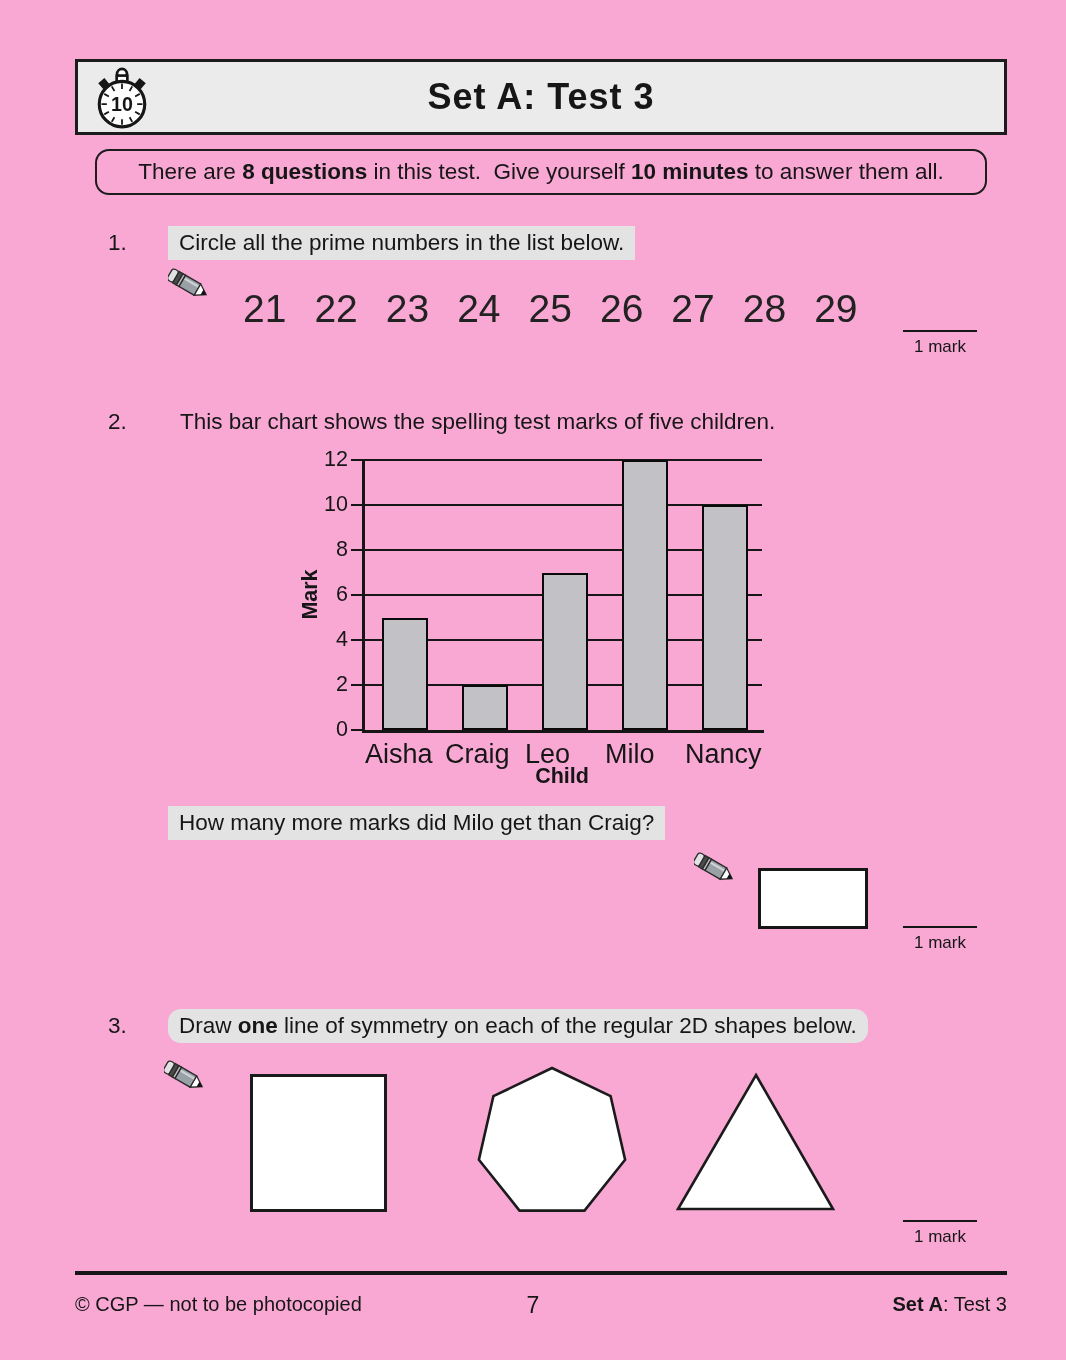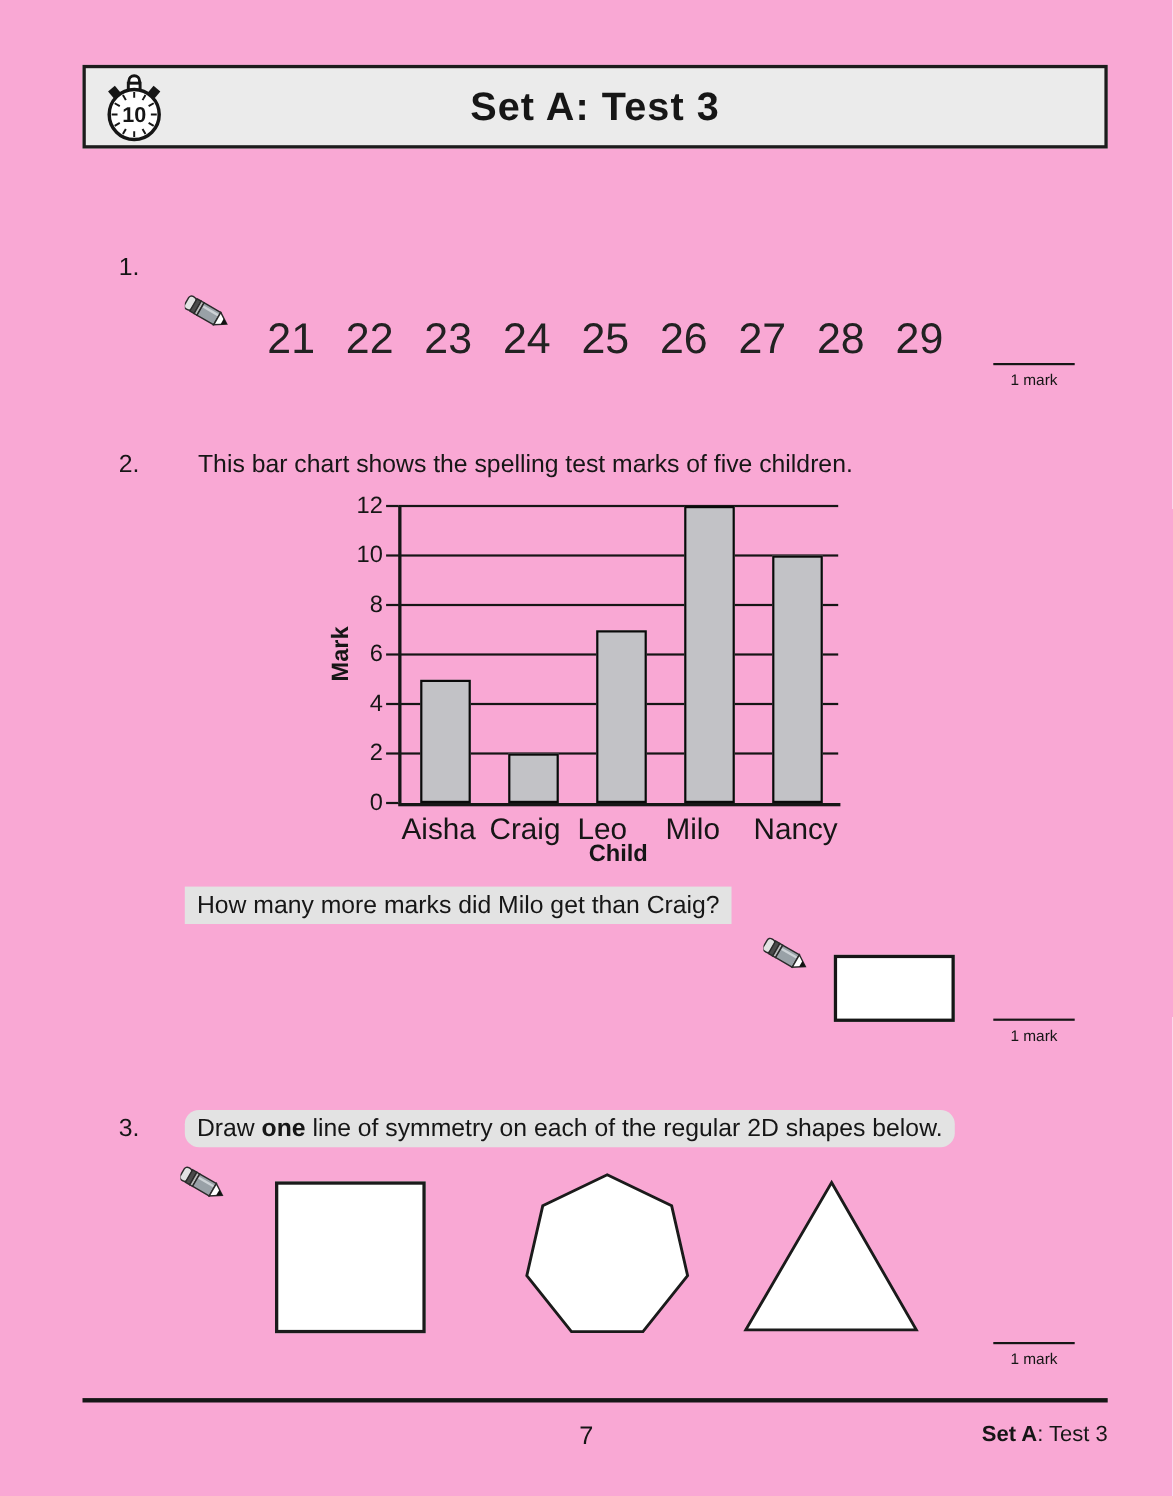--- a/index.html
+++ b/index.html
@@ -21,21 +21,21 @@
 
   .q-number{font-size:22.5px;}
   .hl{background:#e3e3e3;padding:4px 11px;font-size:22.5px;white-space:nowrap;}
 
   .numbers-row{left:243px;top:287px;display:flex;gap:28px;font-size:39px;color:#222;}
 
   .answer-box{left:758px;top:868px;width:104px;height:55px;border:3px solid #161616;background:#fff;}
 
   .mark-group{width:74px;text-align:center;}
   .mark-line{border-top:2.5px solid #161616;width:74px;height:0;}
-  .mark-label{font-size:14px;margin-top:5px;}
+  .mark-label{font-size:17px;margin-top:5px;}
 
   
   .grid{position:absolute;height:2px;background:#161616;z-index:1;}
   .ytick{position:absolute;width:11px;height:2px;background:#161616;}
   .ylab{position:absolute;width:36px;text-align:right;font-size:21.5px;}
   .yaxis{position:absolute;width:2.5px;background:#161616;z-index:3;}
   .xaxis{position:absolute;height:2.5px;background:#161616;z-index:3;}
   .bar{position:absolute;background:#c2c2c6;border:2.3px solid #0a0a0a;box-sizing:border-box;z-index:2;}
   .xlab{position:absolute;text-align:left;font-size:27px;}
   .axis-title{position:absolute;font-weight:bold;font-size:21.5px;text-align:center;}
@@ -76,22 +76,26 @@
             <line x1="51.7" y1="36.5" x2="56.9" y2="33.5"></line>
           <line x1="25.5" y1="64.9" x2="28.5" y2="59.7"></line>
             <line x1="45.5" y1="30.3" x2="48.5" y2="25.1"></line>
         </g>
         <text x="37" y="53" font-size="22" font-weight="bold" text-anchor="middle" font-family="Liberation Sans, sans-serif" fill="#161616">10</text>
       </svg>
     </div>
     <div class="abs header-title">Set A: Test 3</div>
   </div>
 
+  <div class="abs instruction-box">
+    <span><span>There are </span><b>8 questions</b><span> in this test.&nbsp; Give yourself </span><b>10 minutes</b><span> to answer them all.</span></span>
+  </div>
 
   <div class="abs q-number" style="left:108px;top:230px;">1.</div>
+  <div class="abs hl" style="left:168px;top:226px;">Circle all the prime numbers in the list below.</div>
   <div class="abs" style="left:168px;top:266px;">
     <svg width="56" height="44" viewBox="0 0 56 44">
         <g transform="translate(5,2) rotate(30)" stroke="#2a2a2a" stroke-width="1.3">
       <rect x="0" y="0" width="7.5" height="13" rx="3" fill="#e2e2e2"></rect>
       <rect x="7" y="0" width="4.5" height="13" fill="#4a4a4a"></rect>
       <rect x="11.5" y="0" width="3" height="13" fill="#b9b9b9"></rect>
       <rect x="14.5" y="0" width="17.5" height="13" fill="#99a1a7"></rect>
       <line x1="15.5" y1="3.4" x2="31" y2="3.4" stroke="#cdd2d6" stroke-width="2.2"></line>
       <polygon points="32,0 42,6.5 32,13" fill="#ffffff"></polygon>
       <polygon points="37.2,3.4 42,6.5 37.2,9.6" fill="#111111" stroke="none"></polygon>
@@ -197,16 +201,17 @@
   <svg class="shape-svg" style="left:672px;top:1066px;" width="168" height="150" viewBox="0 0 168 150">
     <polygon points="84,9 161,143 6,143" fill="#ffffff" stroke="#1b1b1b" stroke-width="2.6"></polygon>
   </svg>
 
   <div class="abs mark-group" style="left:903px;top:1220px;">
     <div class="mark-line"></div>
     <div class="mark-label">1 mark</div>
   </div>
 
   <div class="abs footer-rule"></div>
+  <div class="abs footer-left">© CGP — not to be photocopied</div>
   <div class="abs footer-center">7</div>
   <div class="abs footer-right"><b>Set A</b><span>: Test 3</span></div>
 
 </div>
 
 </body></html>

